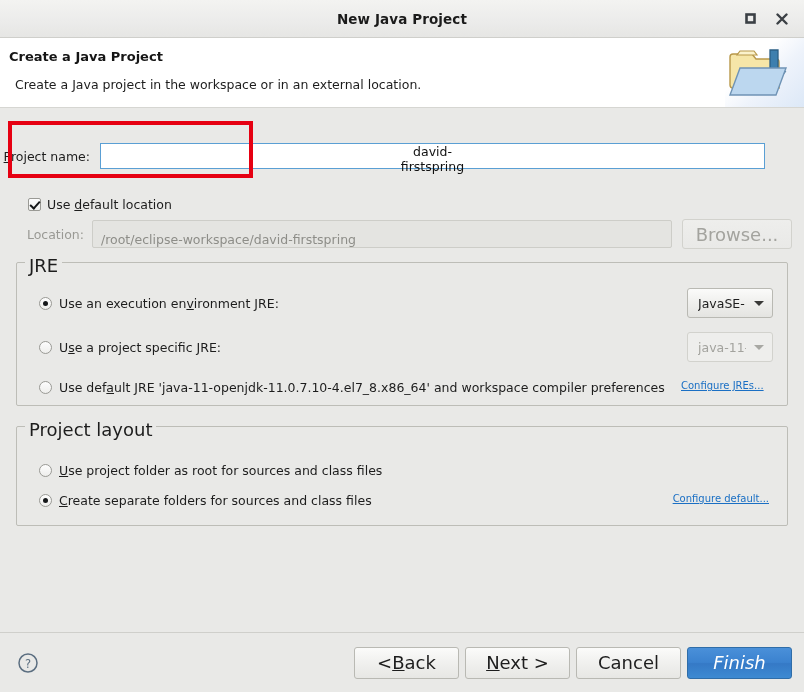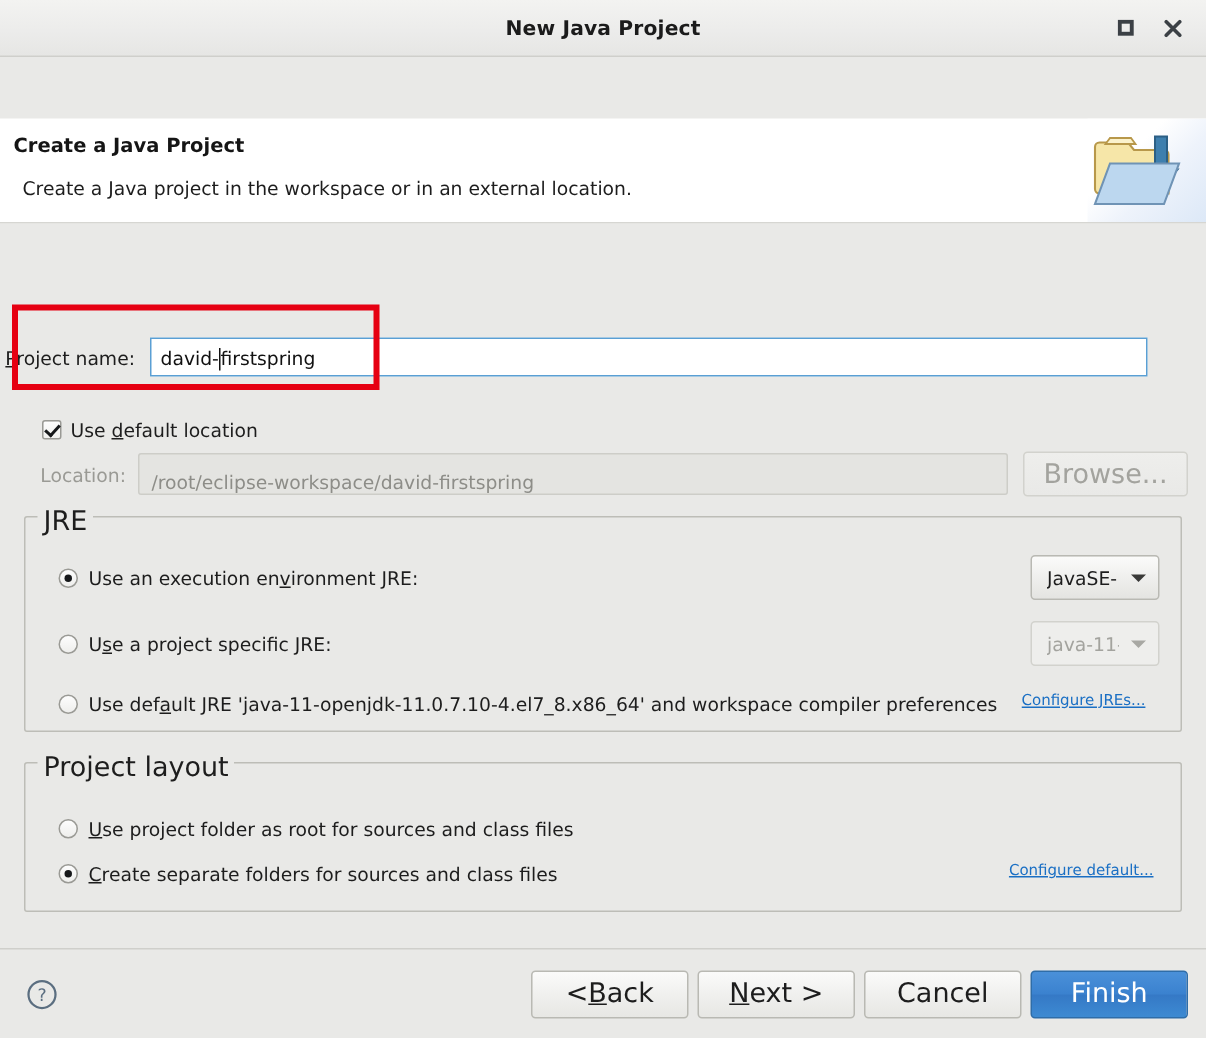--- a/index.html
+++ b/index.html
@@ -18,21 +18,20 @@
   }
 
   .dialog {
     position: relative;
     width: 804px;
     height: 692px;
     background: #e9e9e7;
     display: flex;
     flex-direction: column;
     box-sizing: border-box;
-    gap: 41px;
   }
 
   
   .titlebar {
     position: relative;
     height: 37px;
     min-height: 37px;
     background: linear-gradient(to bottom, #f3f3f1 0%, #ececeb 55%, #e6e6e4 100%);
     border-bottom: 1px solid #cfcfcb;
     display: flex;
@@ -147,20 +146,21 @@
     background: #ffffff;
     border: 1px solid #5a9fd4;
     box-sizing: border-box;
     font-family: "DejaVu Sans", "Liberation Sans", sans-serif;
     font-size: 12.5px;
     color: #111;
     padding: 0 6px;
     display: flex;
     align-items: center;
     outline: none;
+    flex-direction: column;
   }
   .input-projectname {
     width: 665px;
     position: relative;
   }
   .caret {
     display: inline-block;
     width: 1px;
     height: 15px;
     background: #111;
@@ -389,20 +389,21 @@
     width: 105px;
     height: 32px;
   }
   .btn-finish {
     width: 105px;
     height: 32px;
     background: linear-gradient(to bottom, #4a90d9 0%, #3b82cf 48%, #3579c6 52%, #3d8ad2 100%);
     border: 1px solid #2f6da8;
     color: #ffffff;
     border-radius: 3px;
+    font-style: italic;
   }
 </style>
 </head>
 <body>
 
 <div class="dialog">
 
   <div class="titlebar">
     <div class="titlebar-title">New Java Project</div>
     <div class="titlebar-buttons">

